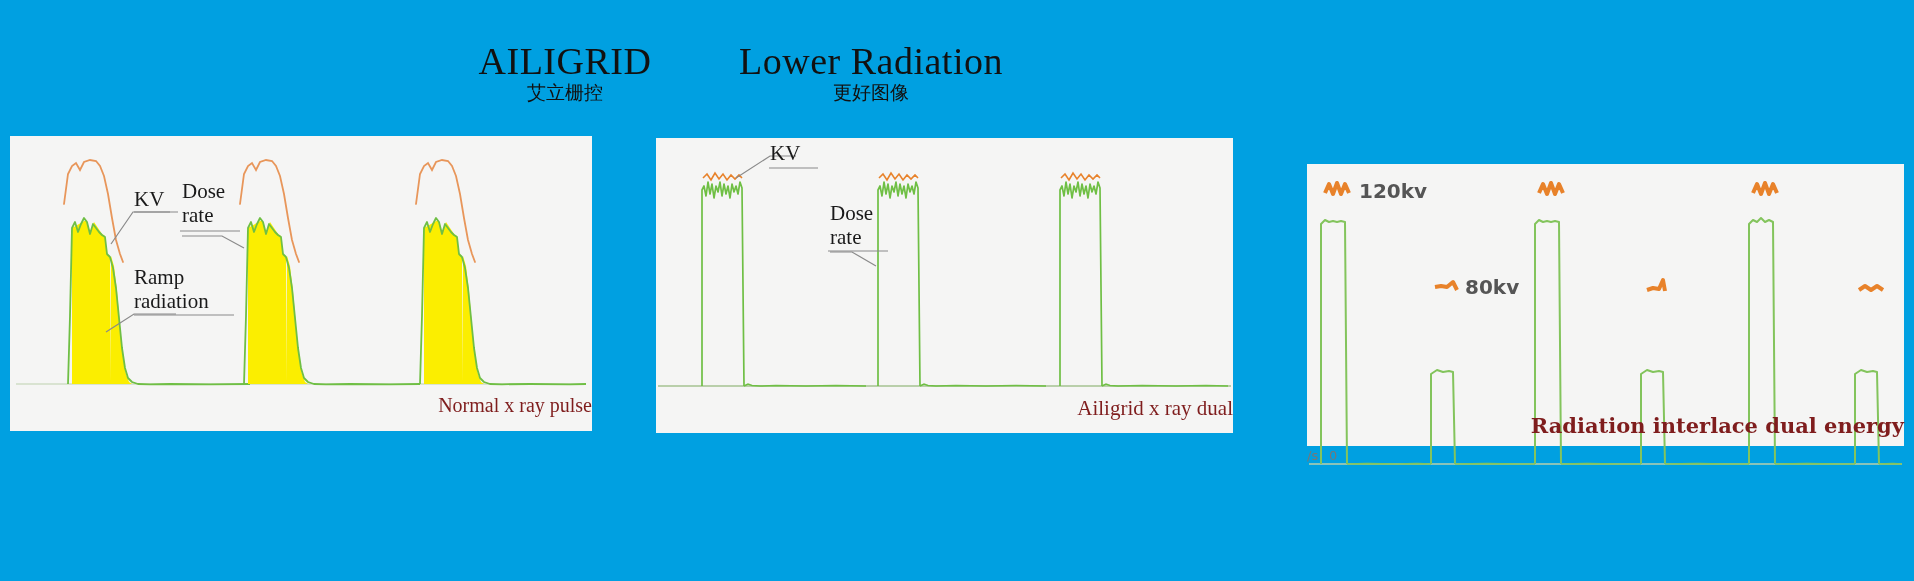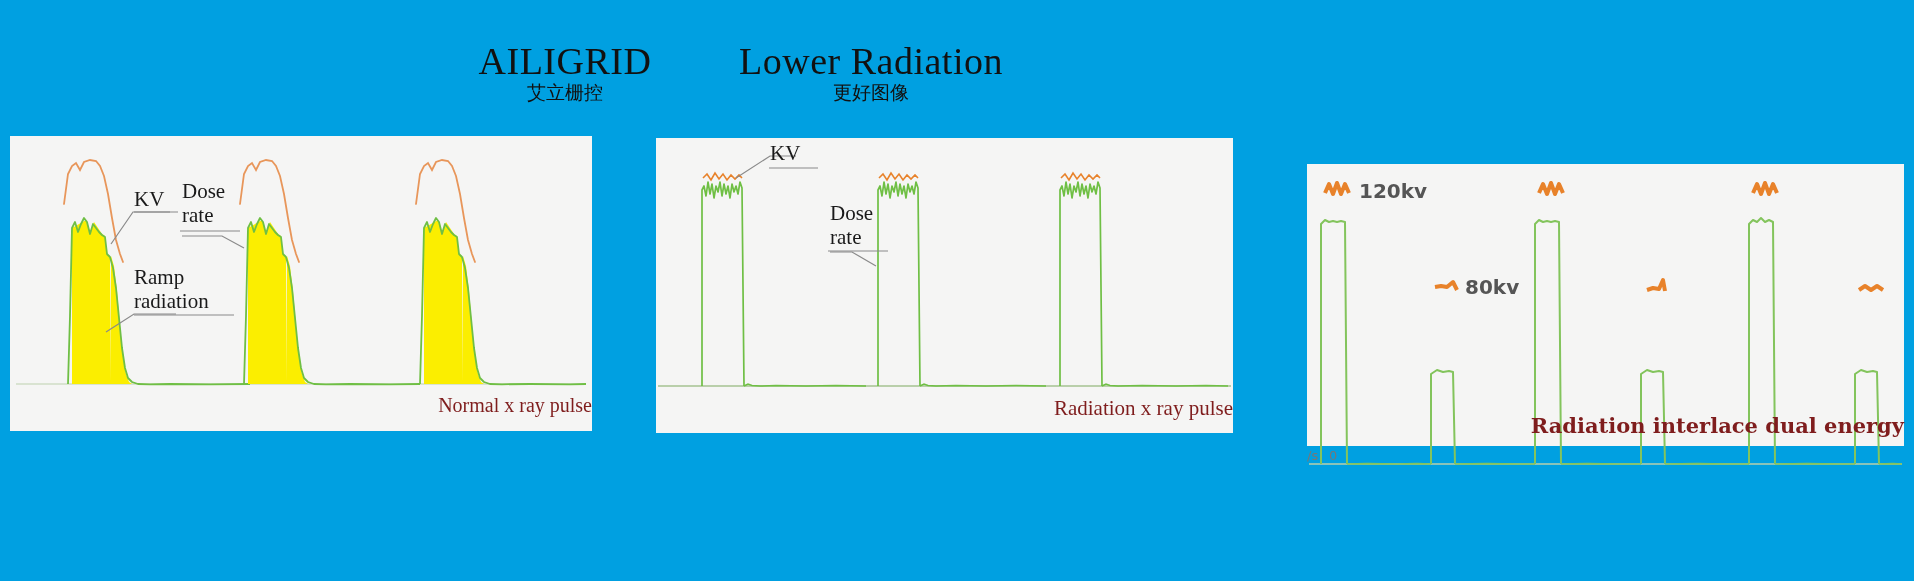--- a/index.html
+++ b/index.html
@@ -129,21 +129,21 @@
 
     <path d="M 80 40 L 114 18 L 140 18" fill="none" stroke="#8a8a8a" stroke-width="1.2"></path>
     <text class="anno-text" x="114" y="22" font-size="21">KV</text>
     <line x1="113" y1="30" x2="162" y2="30" stroke="#8a8a8a" stroke-width="1.1"></line>
 
     <path d="M 220 128 L 196 114 L 174 114" fill="none" stroke="#8a8a8a" stroke-width="1.2"></path>
     <text class="anno-text" x="174" y="82" font-size="21">Dose</text>
     <text class="anno-text" x="174" y="106" font-size="21">rate</text>
     <line x1="172" y1="113" x2="232" y2="113" stroke="#8a8a8a" stroke-width="1.1"></line>
   </svg>
-  <div class="caption" id="cap1">Radiation x ray pulse</div>
+  <div class="caption" id="cap1">Ailigrid x ray dual</div>
 </div>
 
 <div class="panel" id="panel2">
   <svg width="597" height="318" viewBox="0 0 597 318">
 
     <line x1="2" y1="300" x2="595" y2="300" stroke="#b9cfaa" stroke-width="1.6"></line>
 
     <path d="M 18 29 L 22 20 L 26 30 L 30 19 L 34 30 L 38 20 L 42 29" fill="none" stroke="#e8822a" stroke-width="4" stroke-linejoin="round"></path>
     <text class="kvlabel" x="52" y="34" font-size="20">120kv</text>
 

